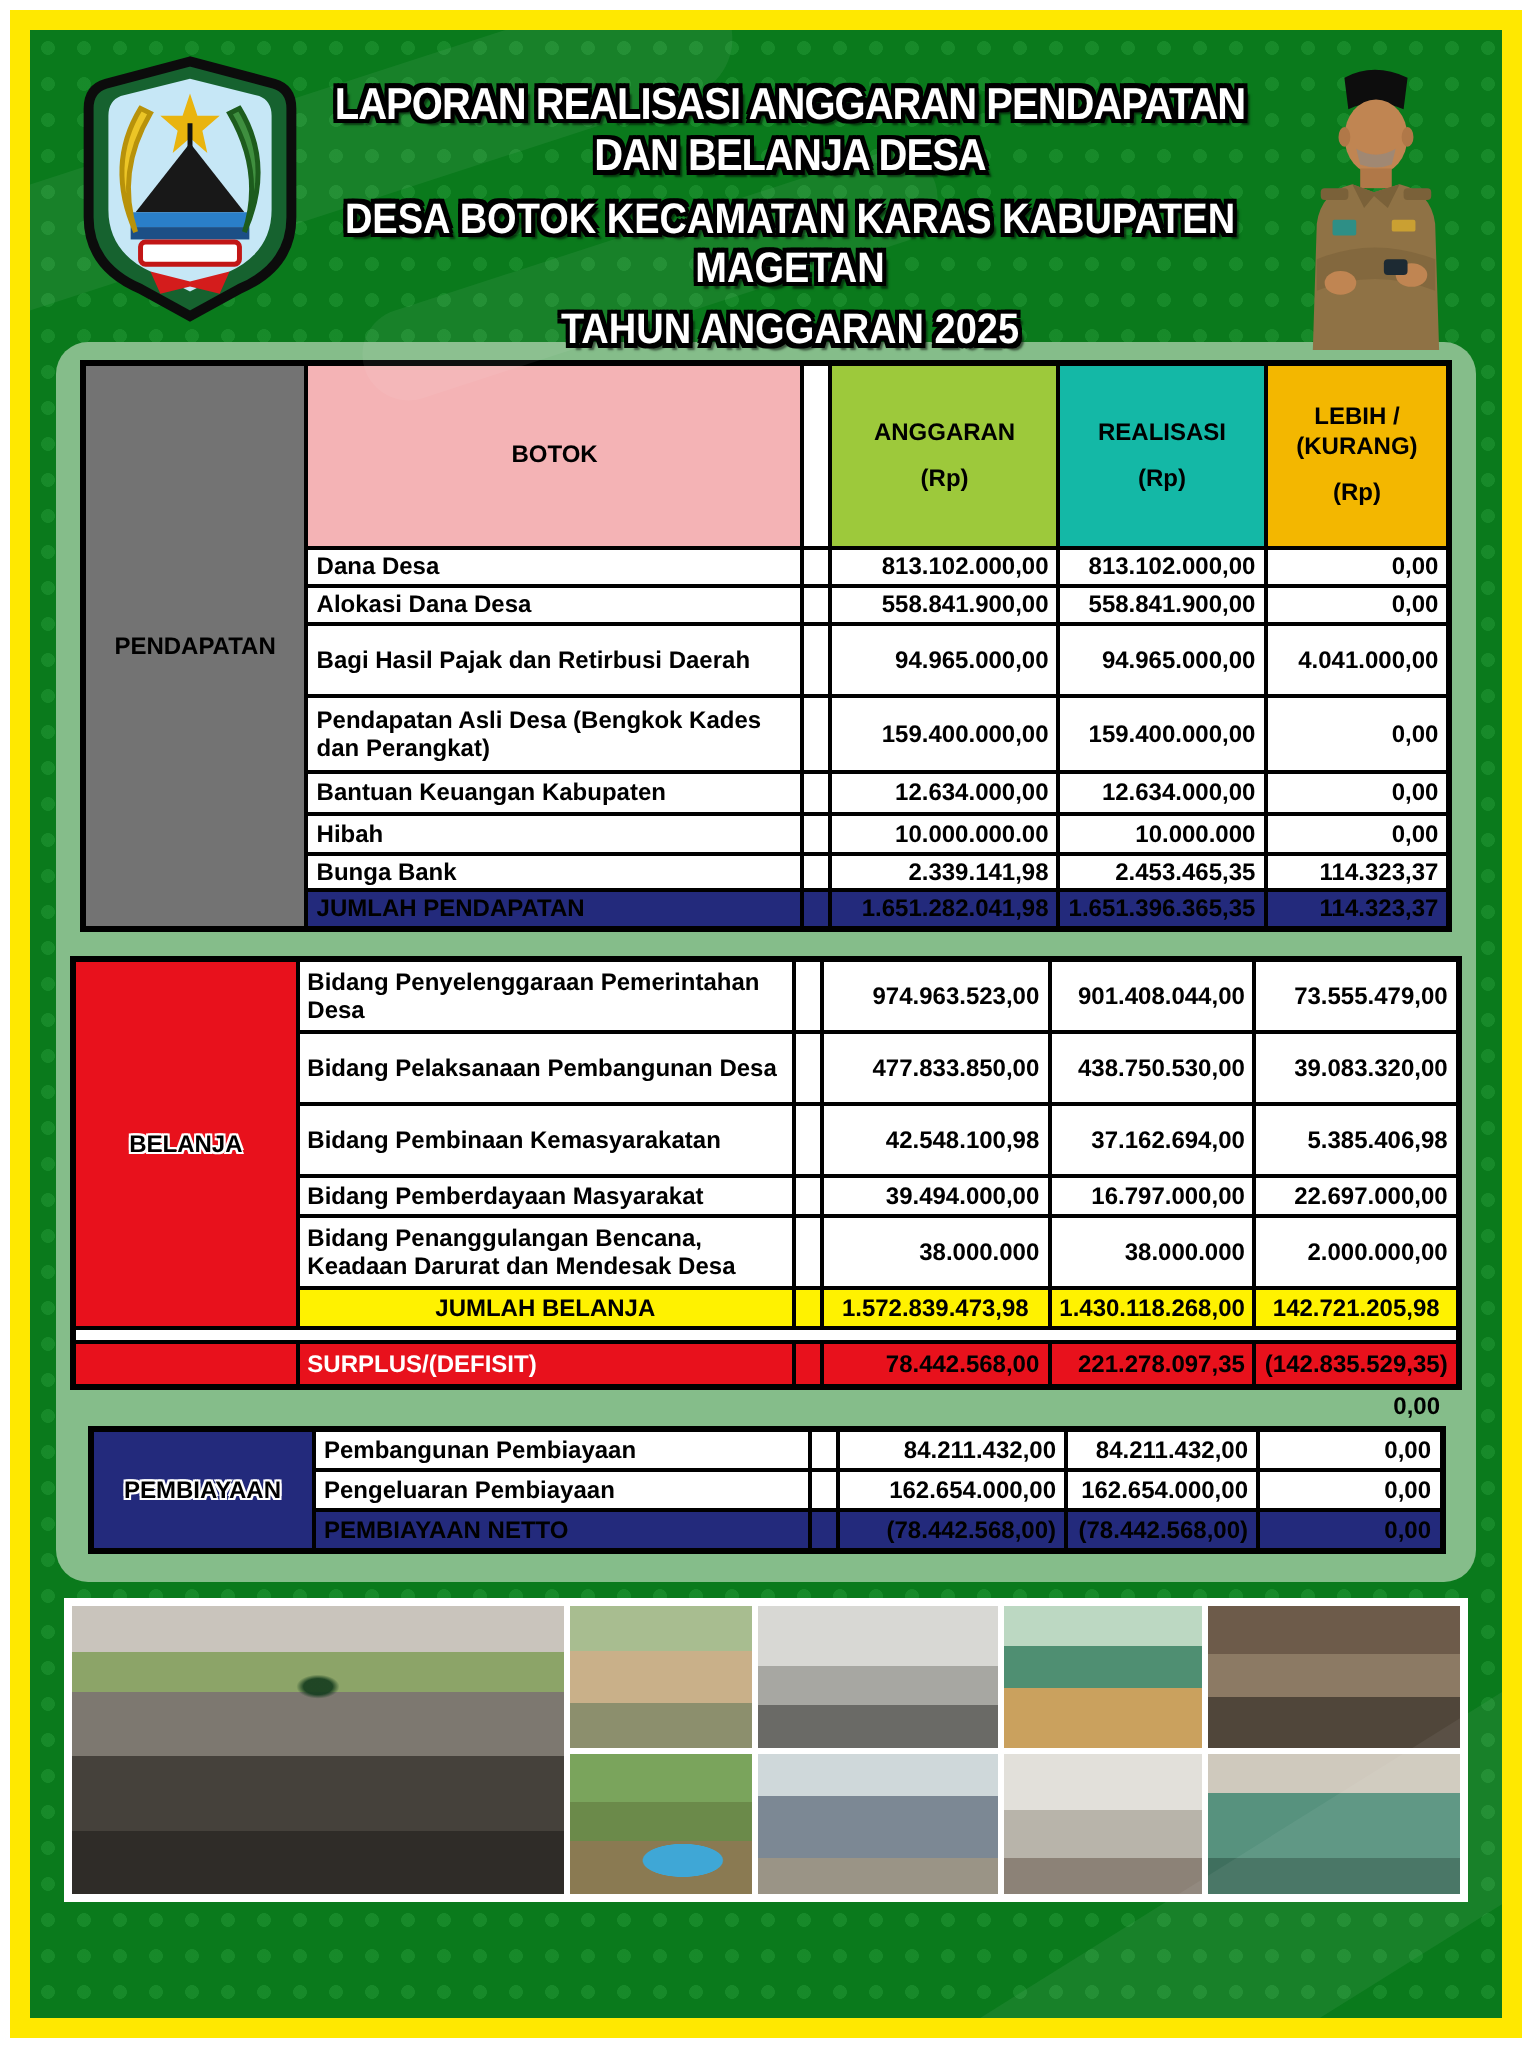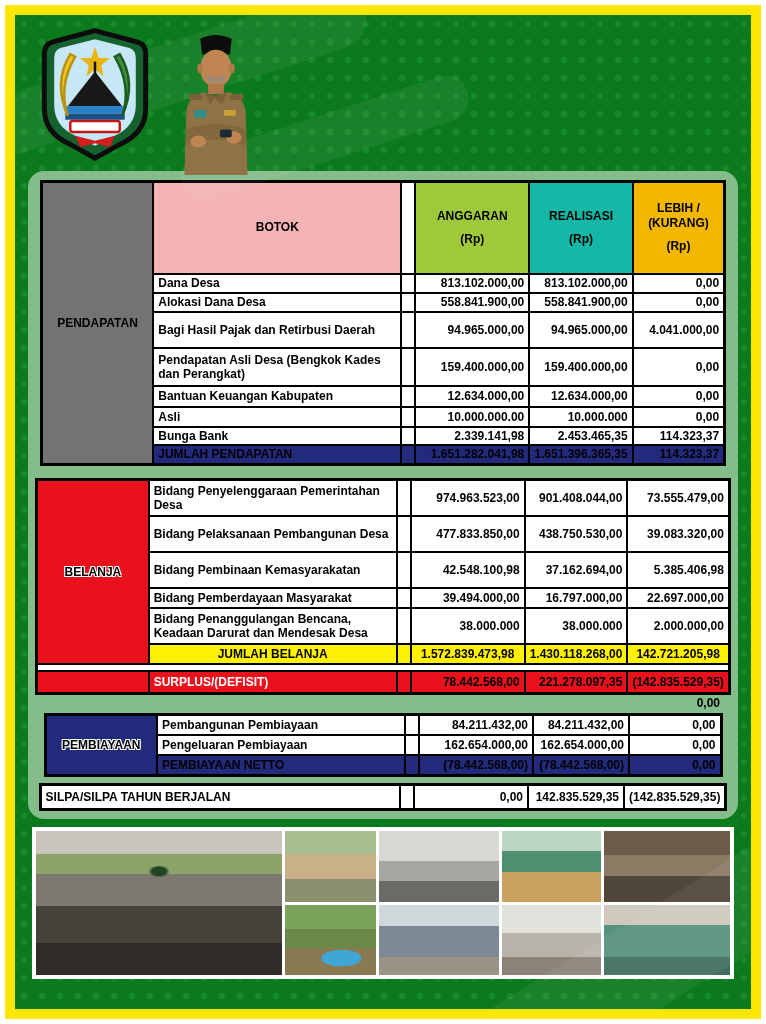--- a/index.html
+++ b/index.html
@@ -105,20 +105,25 @@
         <rect x="49" y="28" width="2" height="20" fill="#111"></rect>
         <polygon points="28,64 50,36 72,64" fill="#181818"></polygon>
         <rect x="26" y="64" width="48" height="6" fill="#2a7fc9"></rect>
         <rect x="26" y="70" width="48" height="5" fill="#1c4f86"></rect>
         <path d="M30 22 Q16 45 28 72 Q20 48 34 24 Z" fill="#ecc526" stroke="#b8920a" stroke-width="2"></path>
         <path d="M70 22 Q84 45 72 72 Q80 48 66 24 Z" fill="#3f8f3f" stroke="#1d5c1d" stroke-width="2"></path>
         <rect x="30" y="76" width="40" height="9" rx="2" fill="#fff" stroke="#c21616" stroke-width="2"></rect>
         <path d="M34 88 L50 92 L66 88 L62 97 L50 94 L38 97 Z" fill="#d41c1c"></path>
       </svg>
     </div>
+    <div class="titles">
+      <div class="t-line t1">LAPORAN REALISASI ANGGARAN PENDAPATAN DAN BELANJA DESA</div>
+      <div class="t-line t2">DESA BOTOK KECAMATAN KARAS KABUPATEN MAGETAN</div>
+      <div class="t-line t3">TAHUN ANGGARAN 2025</div>
+    </div>
     <div class="officer-wrap">
       <svg viewBox="0 0 110 150" width="112" height="148">
         <path d="M40 12 Q55 4 72 12 L70 28 Q55 22 42 28 Z" fill="#0d0d0d"></path>
         <ellipse cx="56" cy="42" rx="16" ry="19" fill="#c08552"></ellipse>
         <ellipse cx="40" cy="42" rx="3" ry="5" fill="#b07848"></ellipse>
         <ellipse cx="72" cy="42" rx="3" ry="5" fill="#b07848"></ellipse>
         <path d="M46 48 Q56 54 66 48 L64 56 Q56 59 48 56 Z" fill="#8a8a8a" opacity="0.6"></path>
         <rect x="48" y="58" width="16" height="10" fill="#b07848"></rect>
         <path d="M24 150 L26 86 Q28 70 44 66 L55 70 L68 66 Q84 70 86 86 L88 150 Z" fill="#8f7245"></path>
         <path d="M44 66 L55 70 L68 66 L62 78 L55 72 L50 78 Z" fill="#7a6139"></path>
@@ -193,21 +198,21 @@
         <td class="num">0,00</td>
       </tr>
       <tr class="r21">
         <td>Bantuan Keuangan Kabupaten</td>
         <td class="gapcol"></td>
         <td class="num">12.634.000,00</td>
         <td class="num">12.634.000,00</td>
         <td class="num">0,00</td>
       </tr>
       <tr class="r20">
-        <td>Asli</td>
+        <td>Hibah</td>
         <td class="gapcol"></td>
         <td class="num">10.000.000.00</td>
         <td class="num">10.000.000</td>
         <td class="num">0,00</td>
       </tr>
       <tr class="r18">
         <td>Bunga Bank</td>
         <td class="gapcol"></td>
         <td class="num">2.339.141,98</td>
         <td class="num">2.453.465,35</td>
@@ -324,39 +329,20 @@
         <td class="gapcol"></td>
         <td class="num">(78.442.568,00)</td>
         <td class="num">(78.442.568,00)</td>
         <td class="num">0,00</td>
       </tr>
     </tbody>
           </table>
 
     <div class="tbl-gap-sm"></div>
 
-    <table class="budget">
-      <colgroup>
-              <col style="width:112px">
-              <col style="width:248px">
-              <col style="width:14px">
-        <col style="width:114px">
-              <col style="width:96px">
-              <col style="width:92px">
-            </colgroup>
-      <tbody>
-              <tr class="r25">
-        <td colspan="2" class="silpa-lbl">SILPA/SILPA TAHUN BERJALAN</td>
-        <td class="gapcol"></td>
-        <td class="num">0,00</td>
-        <td class="num">142.835.529,35</td>
-        <td class="num">(142.835.529,35)</td>
-      </tr>
-    </tbody>
-          </table>
   </div>
 
   <div class="photo-strip">
     <div class="pcol c1">
       <div class="photo ph-group-hall"></div>
     </div>
     <div class="pcol c2">
       <div class="photo ph-road"></div>
       <div class="photo ph-farm"></div>
     </div>

